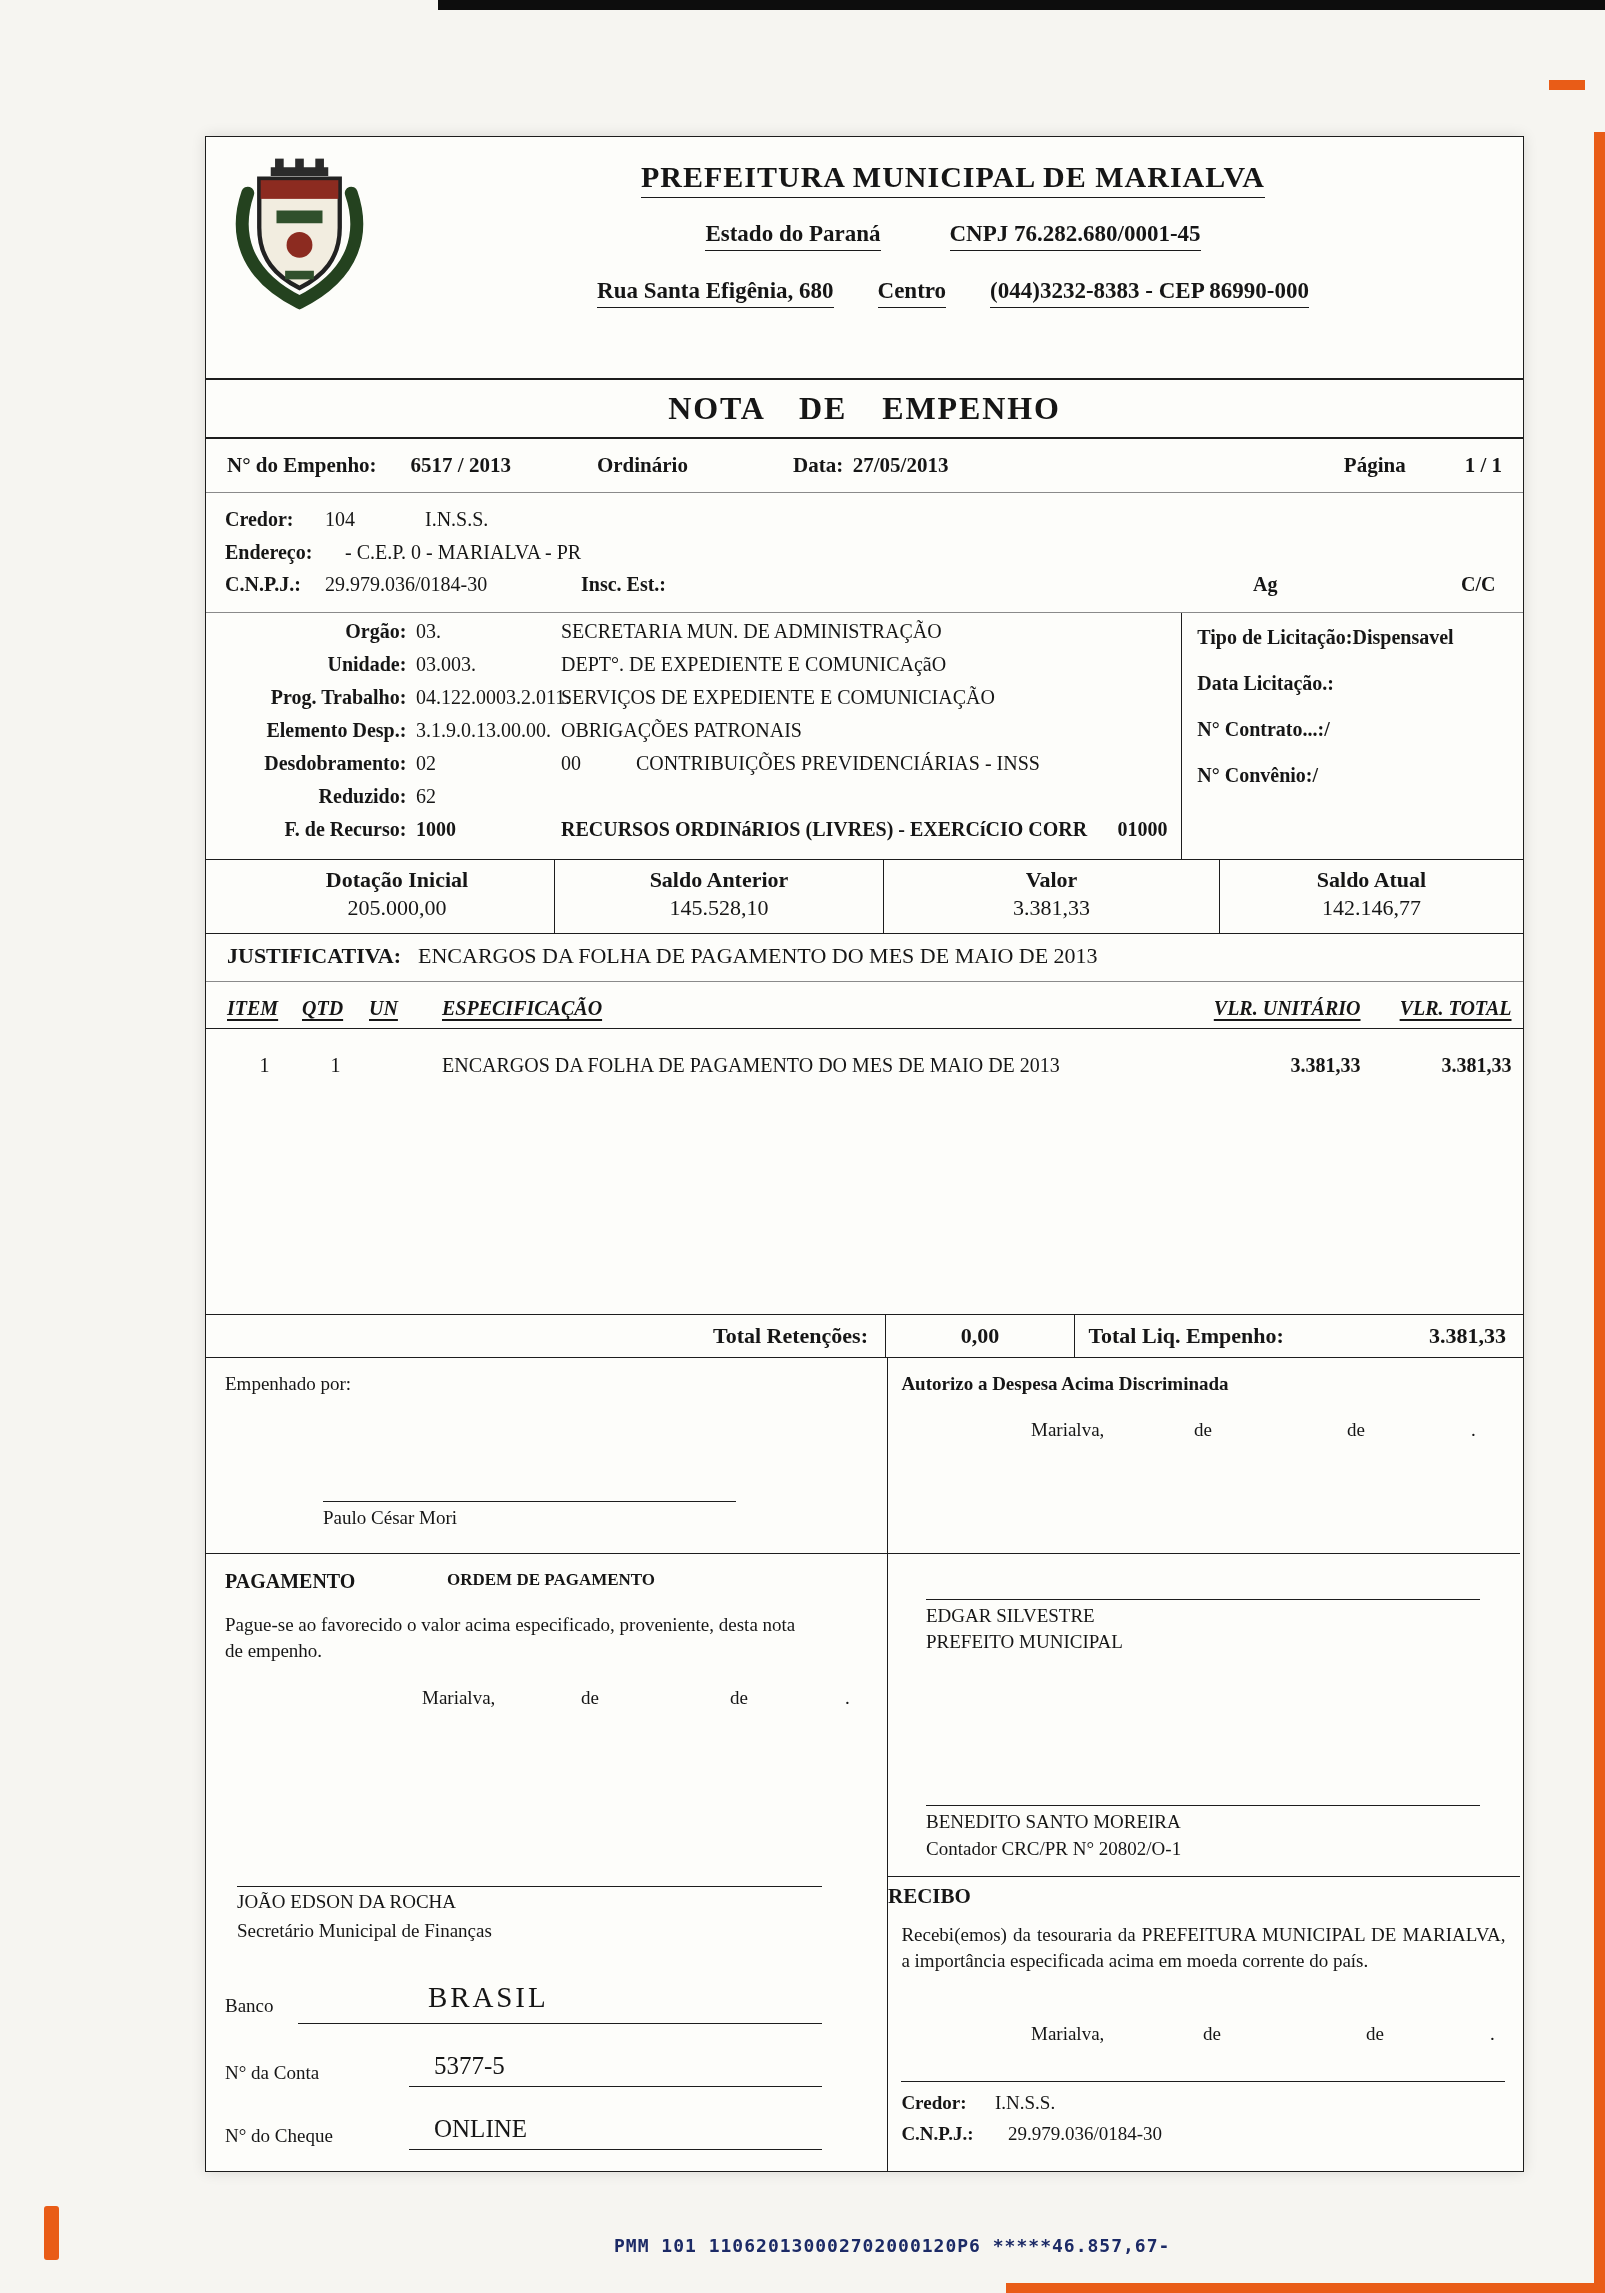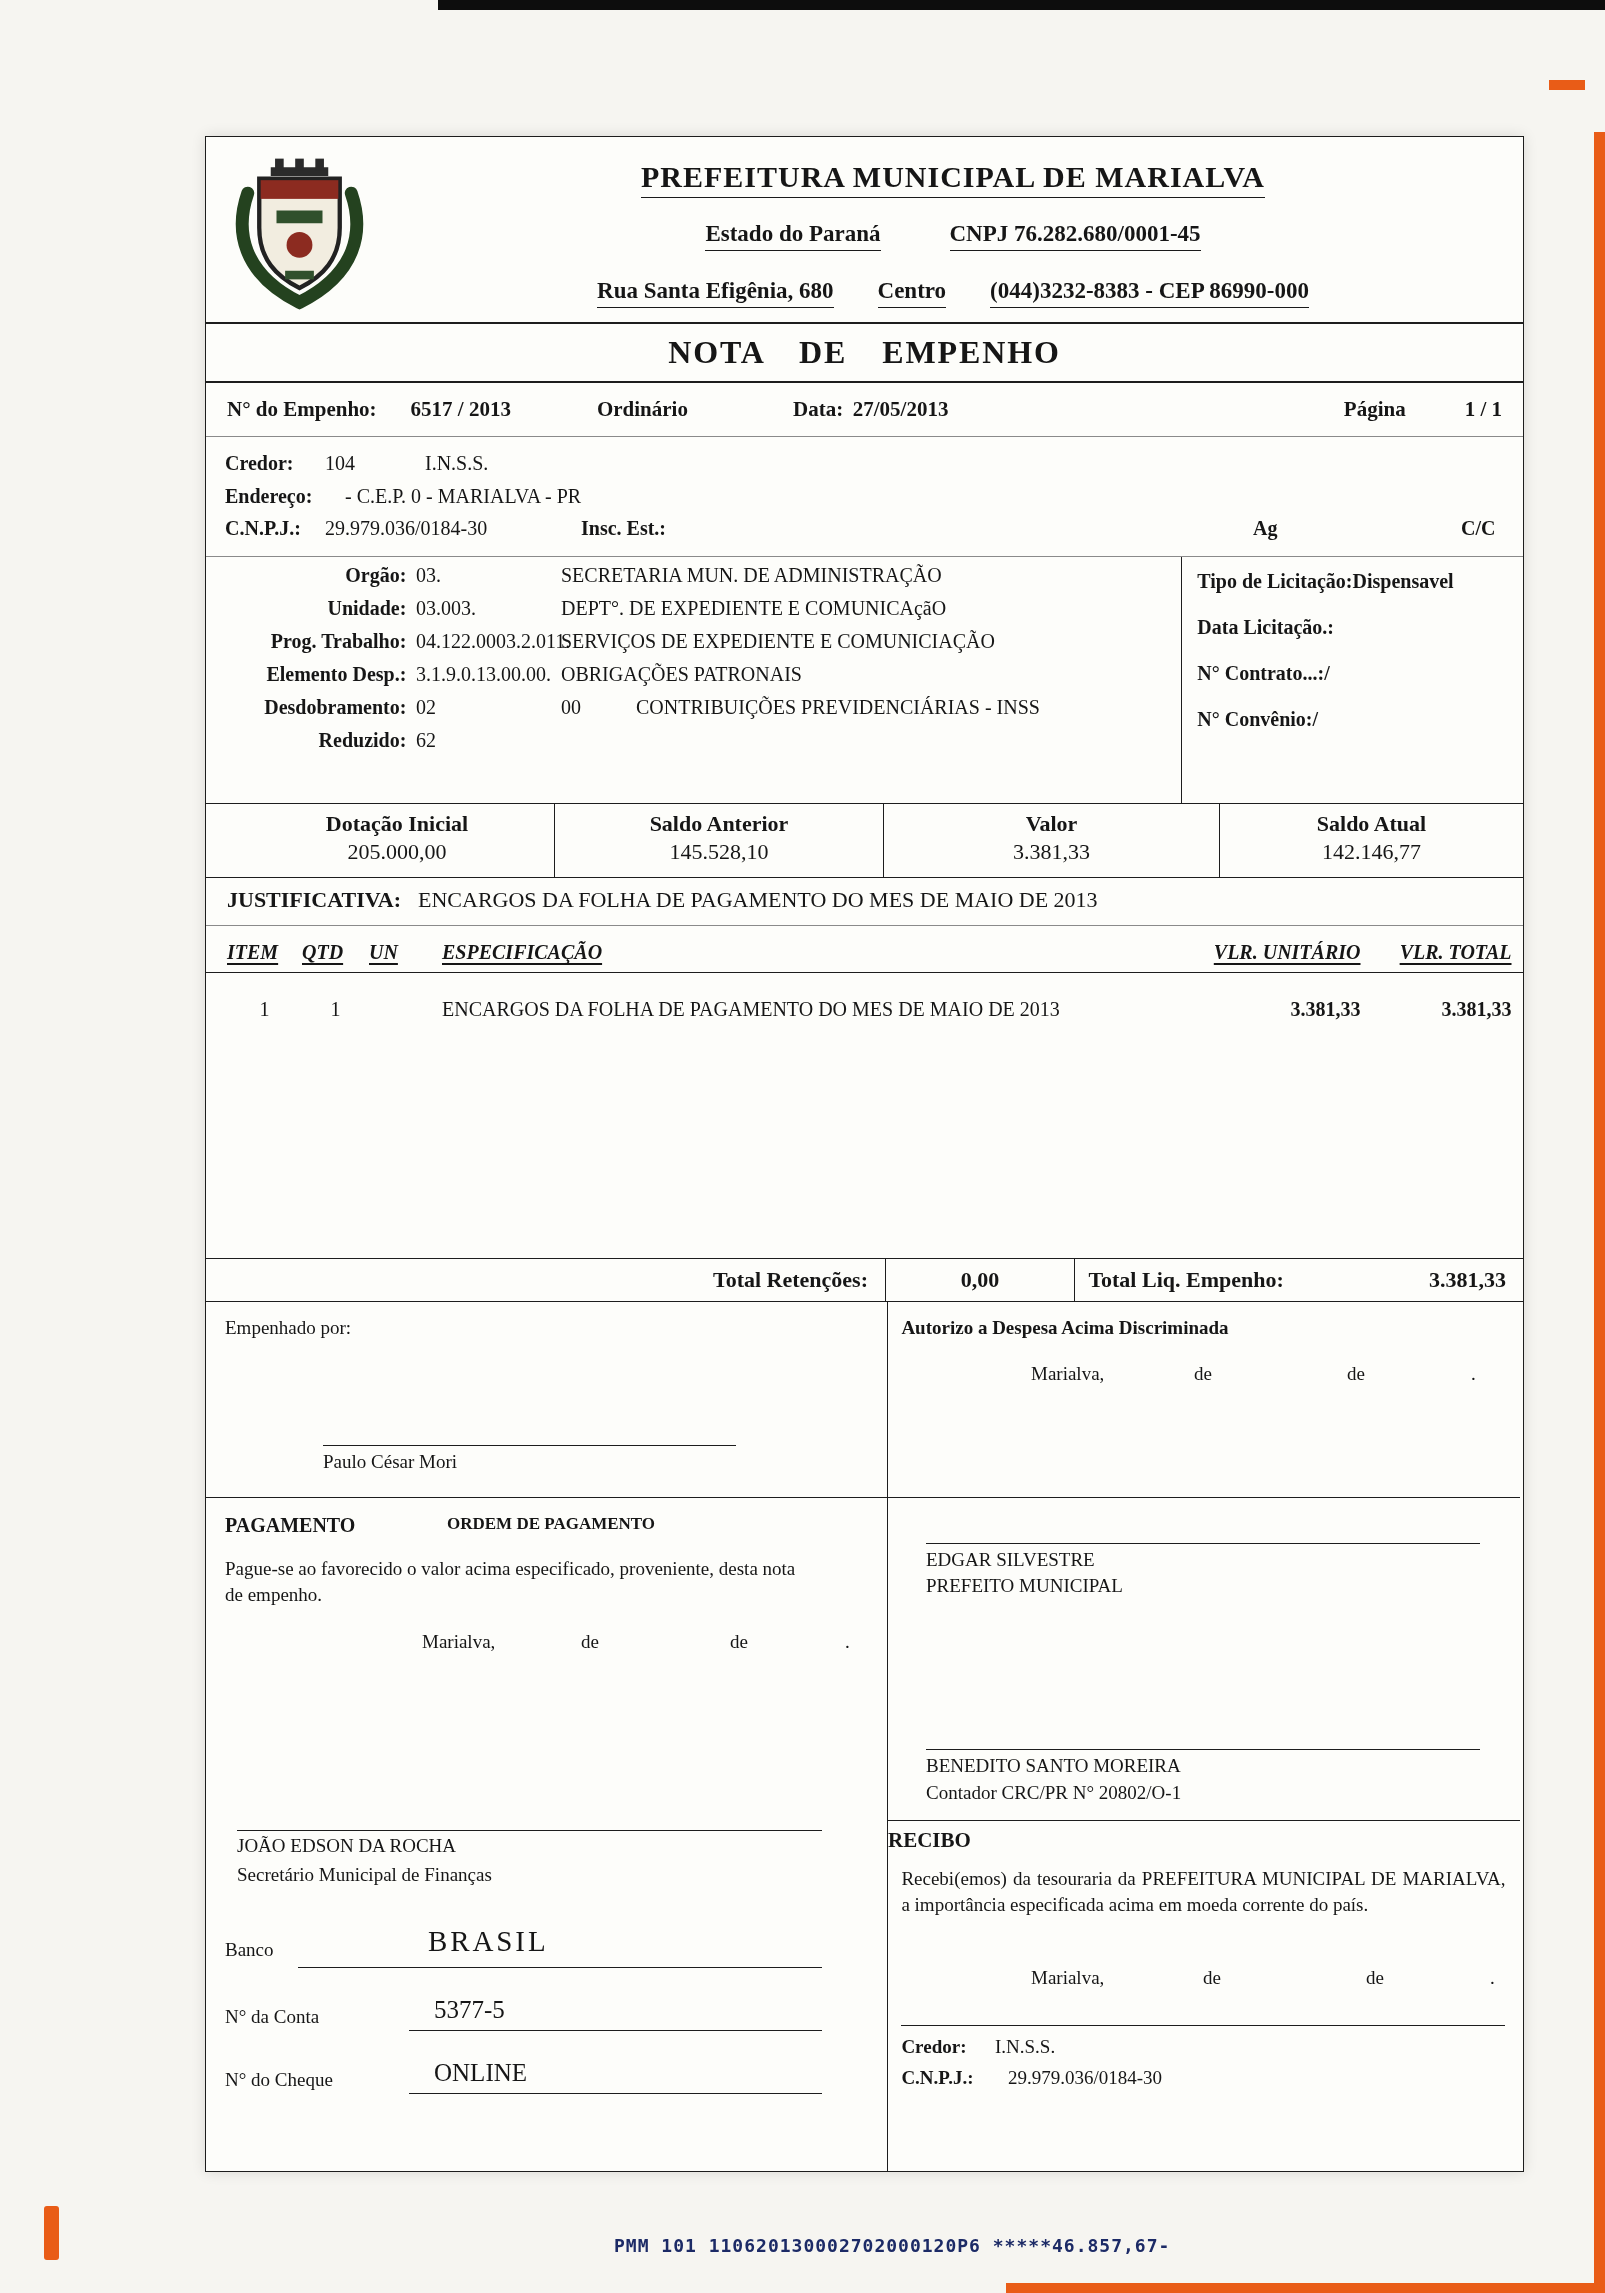--- a/index.html
+++ b/index.html
@@ -9,21 +9,21 @@
   .u{border-bottom:1.9px solid #1a1a1a;padding-bottom:2.9px;}
   .ctr{text-align:left;}
   
   .strip-top{position:absolute;left:438px;top:0;width:1168px;height:9.6px;background:#0d0d0d;}
   .strip-right{position:absolute;right:0;top:132px;width:12.4px;height:2161px;background:#e95c17;}
   .strip-tr{position:absolute;right:21px;top:80px;width:36px;height:9.6px;background:#e95c17;}
   .strip-bottom{position:absolute;left:1006px;bottom:0;width:600px;height:10.5px;background:#e95c17;}
   .strip-bl{position:absolute;left:44px;top:2206px;width:15.3px;height:54px;background:#e95c17;border-radius:2.9px;}
   
   .doc{position:absolute;left:205px;top:136px;width:1319px;height:2036px;background:#fdfdfa;border:1.9px solid #1d1d1d;display:flex;flex-direction:column;box-shadow:0 0 13.4px rgba(0,0,0,.12);}
-  .header-sec{height:187px;position:relative;border-bottom:2.9px solid #1d1d1d;flex:none;}
+  .header-sec{height:243px;position:relative;border-bottom:2.9px solid #1d1d1d;flex:none;}
   .logo{position:absolute;left:21px;top:13.4px;width:145px;height:161px;}
   .header-text{position:absolute;left:206px;right:29px;top:23px;text-align:center;}
   .h-title{font-size:30px;font-weight:bold;display:inline-block;letter-spacing:1px;}
   .h-line2{margin-top:23px;font-size:23px;font-weight:bold;display:flex;justify-content:center;gap:69px;}
   .h-line3{margin-top:27px;font-size:23px;font-weight:bold;display:flex;justify-content:center;gap:44px;}
   .title-band{height:59px;border-bottom:2.9px solid #1d1d1d;display:flex;align-items:center;justify-content:center;font-size:32px;font-weight:bold;word-spacing:25px;letter-spacing:1.9px;flex:none;}
   .info-row{height:54px;display:flex;align-items:center;border-bottom:1px solid #8a8a8a;font-size:21px;padding:0 21px;font-weight:bold;flex:none;}
   .ml10{margin-left:9.6px}.ml16{margin-left:15px}.ml36{margin-left:34px}.ml90{margin-left:86px}.ml110{margin-left:105px}
   .pagina{margin-left:auto;margin-right:44px;}
   .credor-sec{padding:11.5px 0 9.6px;border-bottom:1px solid #8a8a8a;font-size:20px;flex:none;}
@@ -165,20 +165,28 @@
         <span class="cl-desc">
             <span class="cl-cod2">00</span>
             <span>CONTRIBUIÇÕES PREVIDENCIÁRIAS - INSS</span>
           </span>
       </div>
       <div class="cl-row">
         <span class="cl-label">Reduzido:</span>
         <span class="cl-code">62</span>
         <span class="cl-desc"></span>
       </div>
+      <div class="cl-row">
+        <span class="cl-label">F. de Recurso:</span>
+        <span class="cl-code b">1000</span>
+        <span class="cl-desc">
+            <span class="b">RECURSOS ORDINáRIOS (LIVRES) - EXERCíCIO CORR</span>
+            <span class="cl-right-num">01000</span>
+          </span>
+      </div>
     </div>
     <div class="class-right">
       <div>Tipo de Licitação:Dispensavel</div>
       <div>Data Licitação.:</div>
       <div>N° Contrato...:/</div>
       <div>N° Convênio:/</div>
     </div>
   </div>
 
   <div class="valores">

